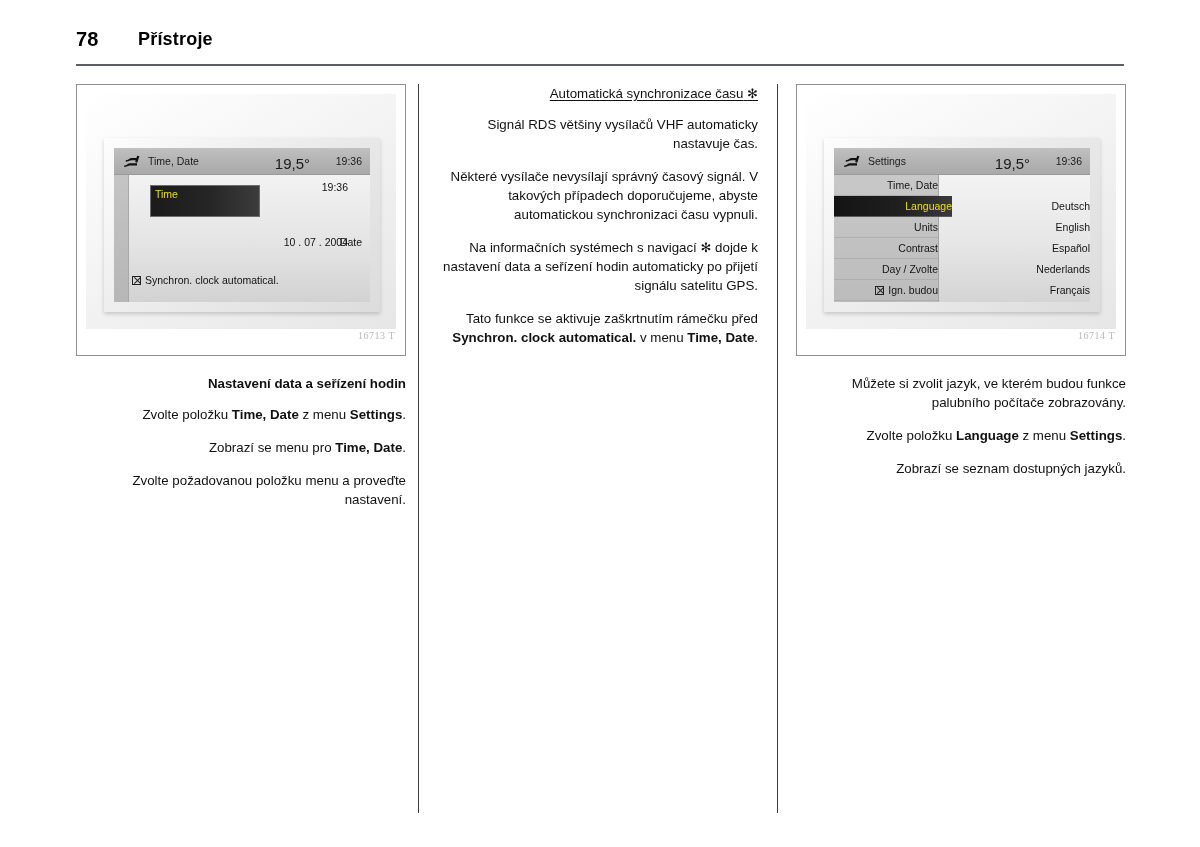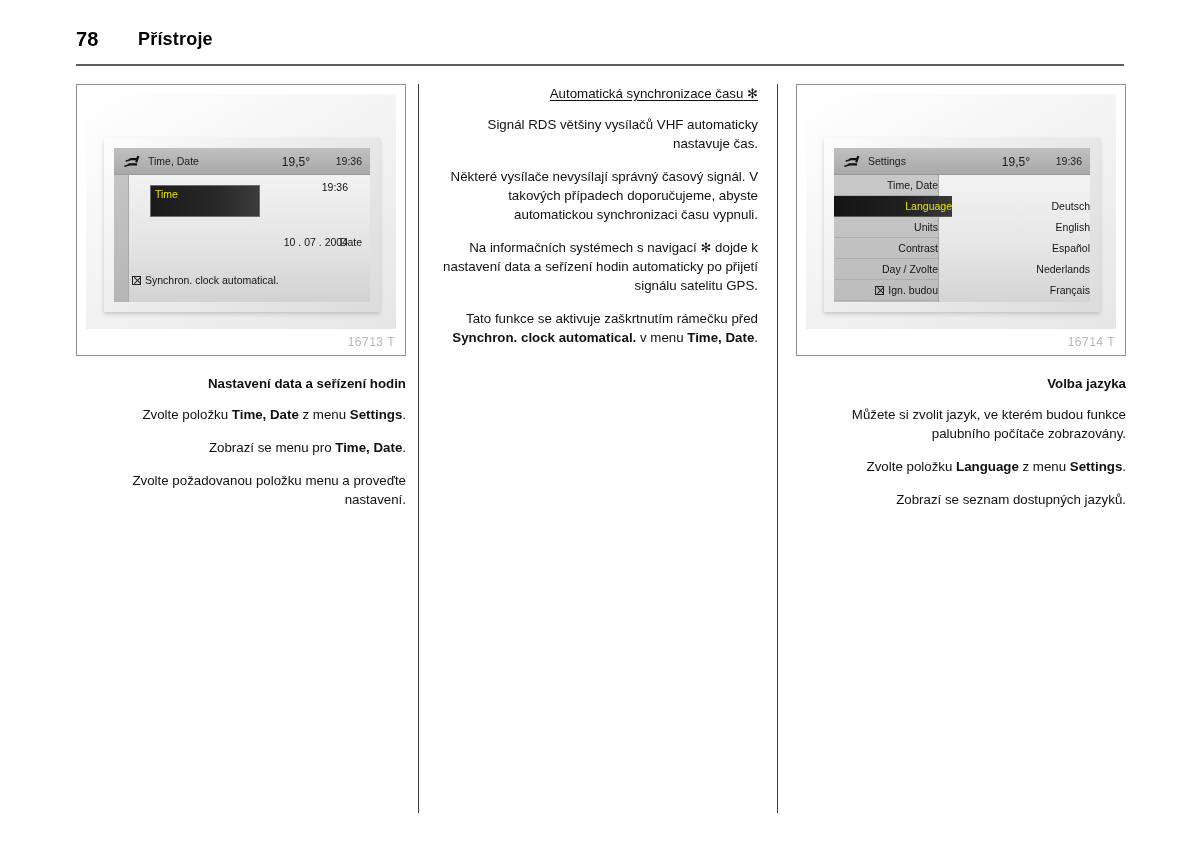--- a/index.html
+++ b/index.html
@@ -121,21 +121,21 @@
     position: absolute;
     left: 34px;
     top: 7px;
     font-size: 10.5px;
     color: #1a1a1a;
   }
   .lcd-temp {
     position: absolute;
     right: 60px;
     top: 7px;
-    font-size: 12px;
+    font-size: 15px;
     color: #1a1a1a;
   }
   .lcd-clock {
     position: absolute;
     right: 8px;
     top: 7px;
     font-size: 10.5px;
     color: #1a1a1a;
   }
   .lcd-body {
@@ -255,24 +255,25 @@
     line-height: 21px;
     padding-left: 22px;
     font-size: 10.5px;
     color: #141414;
     white-space: nowrap;
   }
 
   .fig-code {
     position: absolute;
     right: 10px;
-    bottom: 6px;
-    font-size: 12px;
+    bottom: 14px;
+    font-size: 10px;
     color: #b9b9b9;
     letter-spacing: 0.5px;
+    font-family: Liberation Serif, serif;
   }
 
   
   .text-block {
     margin-top: 18px;
     font-size: 13.3px;
     line-height: 19px;
     color: #111111;
   }
   .col-2 .text-block { margin-top: 0; }
@@ -419,18 +420,17 @@
             </div>
 
           </div>
         </div>
       </div>
     </div>
     <div class="fig-code">16714 T</div>
   </div>
 
   <div class="text-block">
-    <p class="para tight sub-head">Volba jazyka</p>
     <p class="para">Můžete si zvolit jazyk, ve kterém budou funkce palubního počítače zobrazovány.</p>
     <p class="para"><span>Zvolte položku </span><b>Language</b><span> z menu </span><b>Settings</b><span>.</span></p>
     <p class="para">Zobrazí se seznam dostupných jazyků.</p>
   </div>
 </div>
 
 </body></html>

